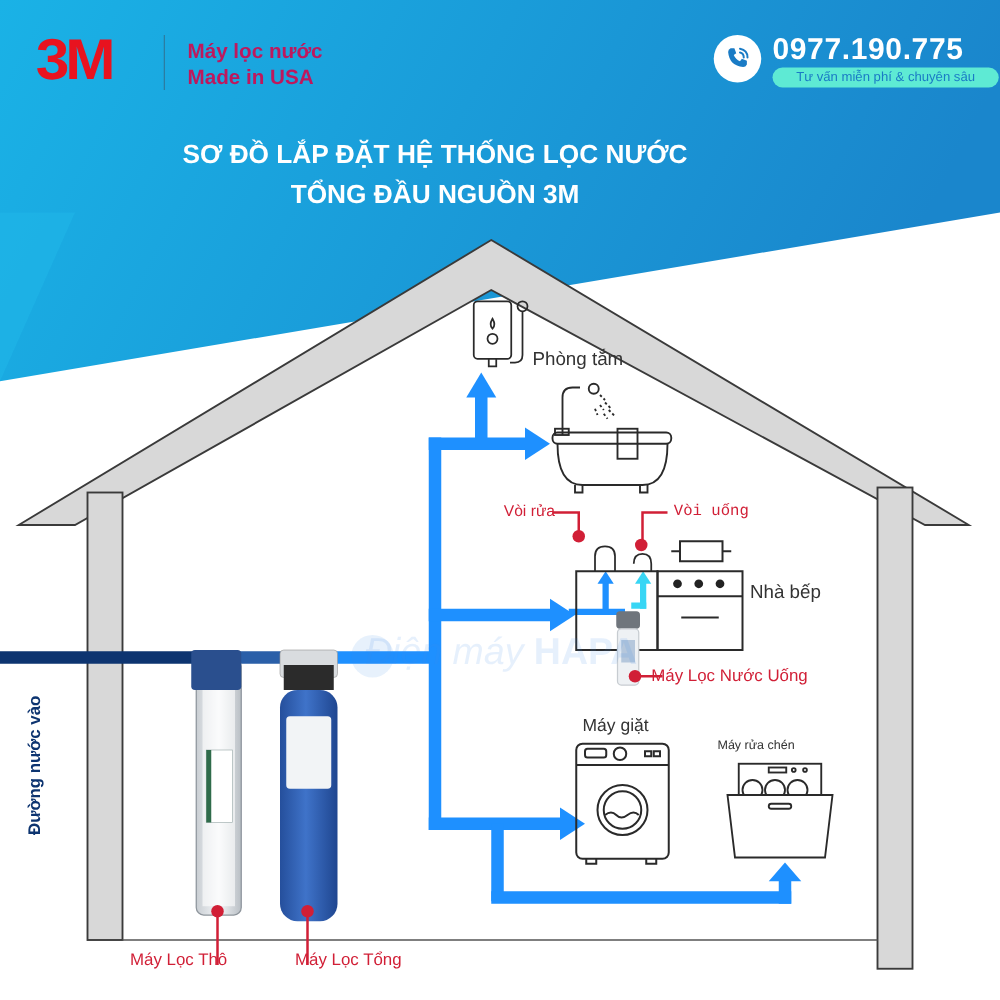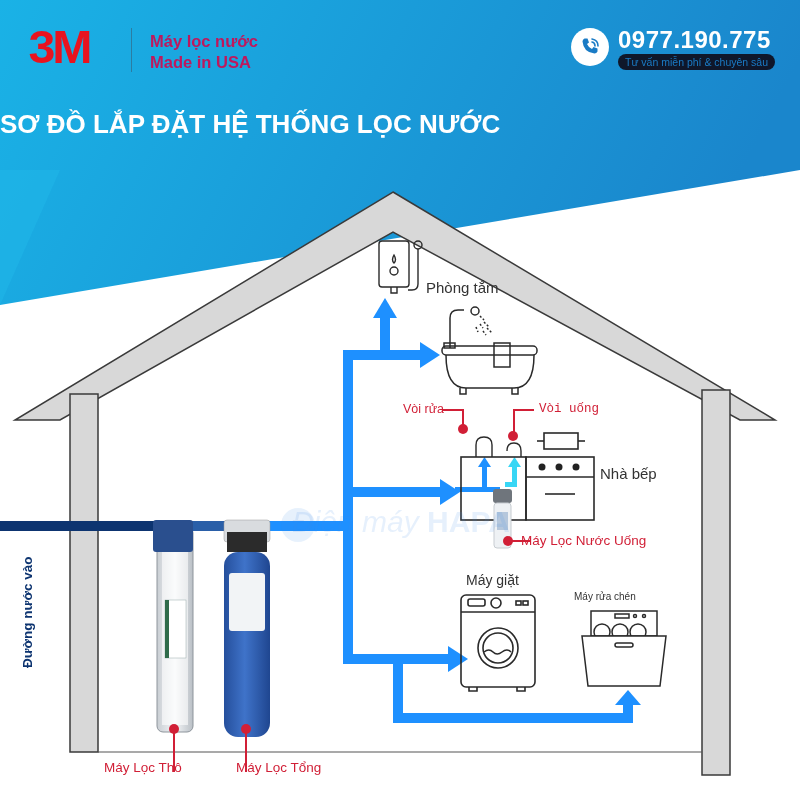--- a/index.html
+++ b/index.html
@@ -4,22 +4,22 @@
 <style>
   html, body { margin: 0; padding: 0; }
   body { width: 800px; height: 800px; position: relative; overflow: hidden; background: #ffffff; font-family: "Liberation Sans", "DejaVu Sans", sans-serif; }
   .bg-header { position: absolute; left: 0; top: 0; width: 800px; height: 800px; }
   .abs { position: absolute; }
   .brand-3m { left: 30px; top: 24px; font-family: "Liberation Sans", sans-serif; font-weight: 900; font-size: 46px; color: #e8131f; letter-spacing: -3px; transform: scaleX(1.05); line-height: 1; }
   .brand-divider { left: 131px; top: 28px; width: 1px; height: 44px; background: rgba(60,80,100,0.5); }
   .brand-text { left: 150px; top: 31px; color: #be185d; font-weight: bold; font-size: 16.5px; line-height: 21px; }
   .phone-circle { left: 571px; top: 28px; width: 38px; height: 38px; border-radius: 50%; background: #ffffff; display: flex; align-items: center; justify-content: center; }
   .phone-number { left: 618px; top: 26px; color: #ffffff; font-weight: bold; font-size: 24px; letter-spacing: 0.5px; }
-  .phone-pill { left: 618px; top: 54px; background: #0f172a; color: #1a7bc5; font-size: 10.5px; padding: 2px 7px; border-radius: 9px; white-space: nowrap; }
-  .title { left: 0; width: 696px; top: 108px; text-align: left; color: #ffffff; font-weight: bold; font-size: 26px; line-height: 32px; }
+  .phone-pill { left: 618px; top: 54px; background: #5eead4; color: #1a7bc5; font-size: 10.5px; padding: 2px 19px; border-radius: 9px; white-space: nowrap; }
+  .title { left: 0; width: 696px; top: 108px; text-align: center; color: #ffffff; font-weight: bold; font-size: 21px; line-height: 32px; }
   .label-dark { color: #333333; font-size: 15px; }
   .label-red { color: #d11f36; font-size: 12.5px; }
   .label-red-lg { color: #d11f36; font-size: 13.5px; }
   .inlet-label { left: 20px; top: 540px; transform-origin: left top; transform: rotate(-90deg) translate(-128px, 0); color: #0d3470; font-weight: bold; font-size: 13.5px; white-space: nowrap; }
   .watermark { left: 292px; top: 505px; color: rgba(60,140,230,0.13); font-size: 30px; font-style: italic; white-space: nowrap; }
   .watermark b { font-style: normal; font-weight: 700; }
 </style>
 </head>
 <body>
 
@@ -207,20 +207,21 @@
   <svg width="24" height="24" viewBox="0 0 24 24">
     <path d="M6.5 3.5 l3 0 l1.5 4 l-2 1.5 q1.5 3.5 5 5 l1.5 -2 l4 1.5 l0 3 q-1 2 -3 2 q-11 -1 -12 -12 q0 -2 2 -3z" fill="#1a7bc5"></path>
     <path d="M14 4 q6 1 6 7 M14 7 q3 .5 3 4" stroke="#1a7bc5" stroke-width="1.6" fill="none" stroke-linecap="round"></path>
   </svg>
 </div>
 <div class="abs phone-number">0977.190.775</div>
 <div class="abs phone-pill">Tư vấn miễn phí &amp; chuyên sâu</div>
 
 <div class="abs title">
   <div>SƠ ĐỒ LẮP ĐẶT HỆ THỐNG LỌC NƯỚC</div>
+  <div>TỔNG ĐẦU NGUỒN 3M</div>
 </div>
 
 <div class="abs watermark"><span>Điện máy </span><b>HAPA</b></div>
 
 <div class="abs inlet-label">Đường nước vào</div>
 
 <div class="abs label-dark" style="left:426px; top:279px;">Phòng tắm</div>
 
 <div class="abs label-red" style="left:403px; top:402px;">Vòi rửa</div>
 <div class="abs label-red" style="left:539px; top:402px;font-family:Liberation Mono, monospace;">Vòi uống</div>

